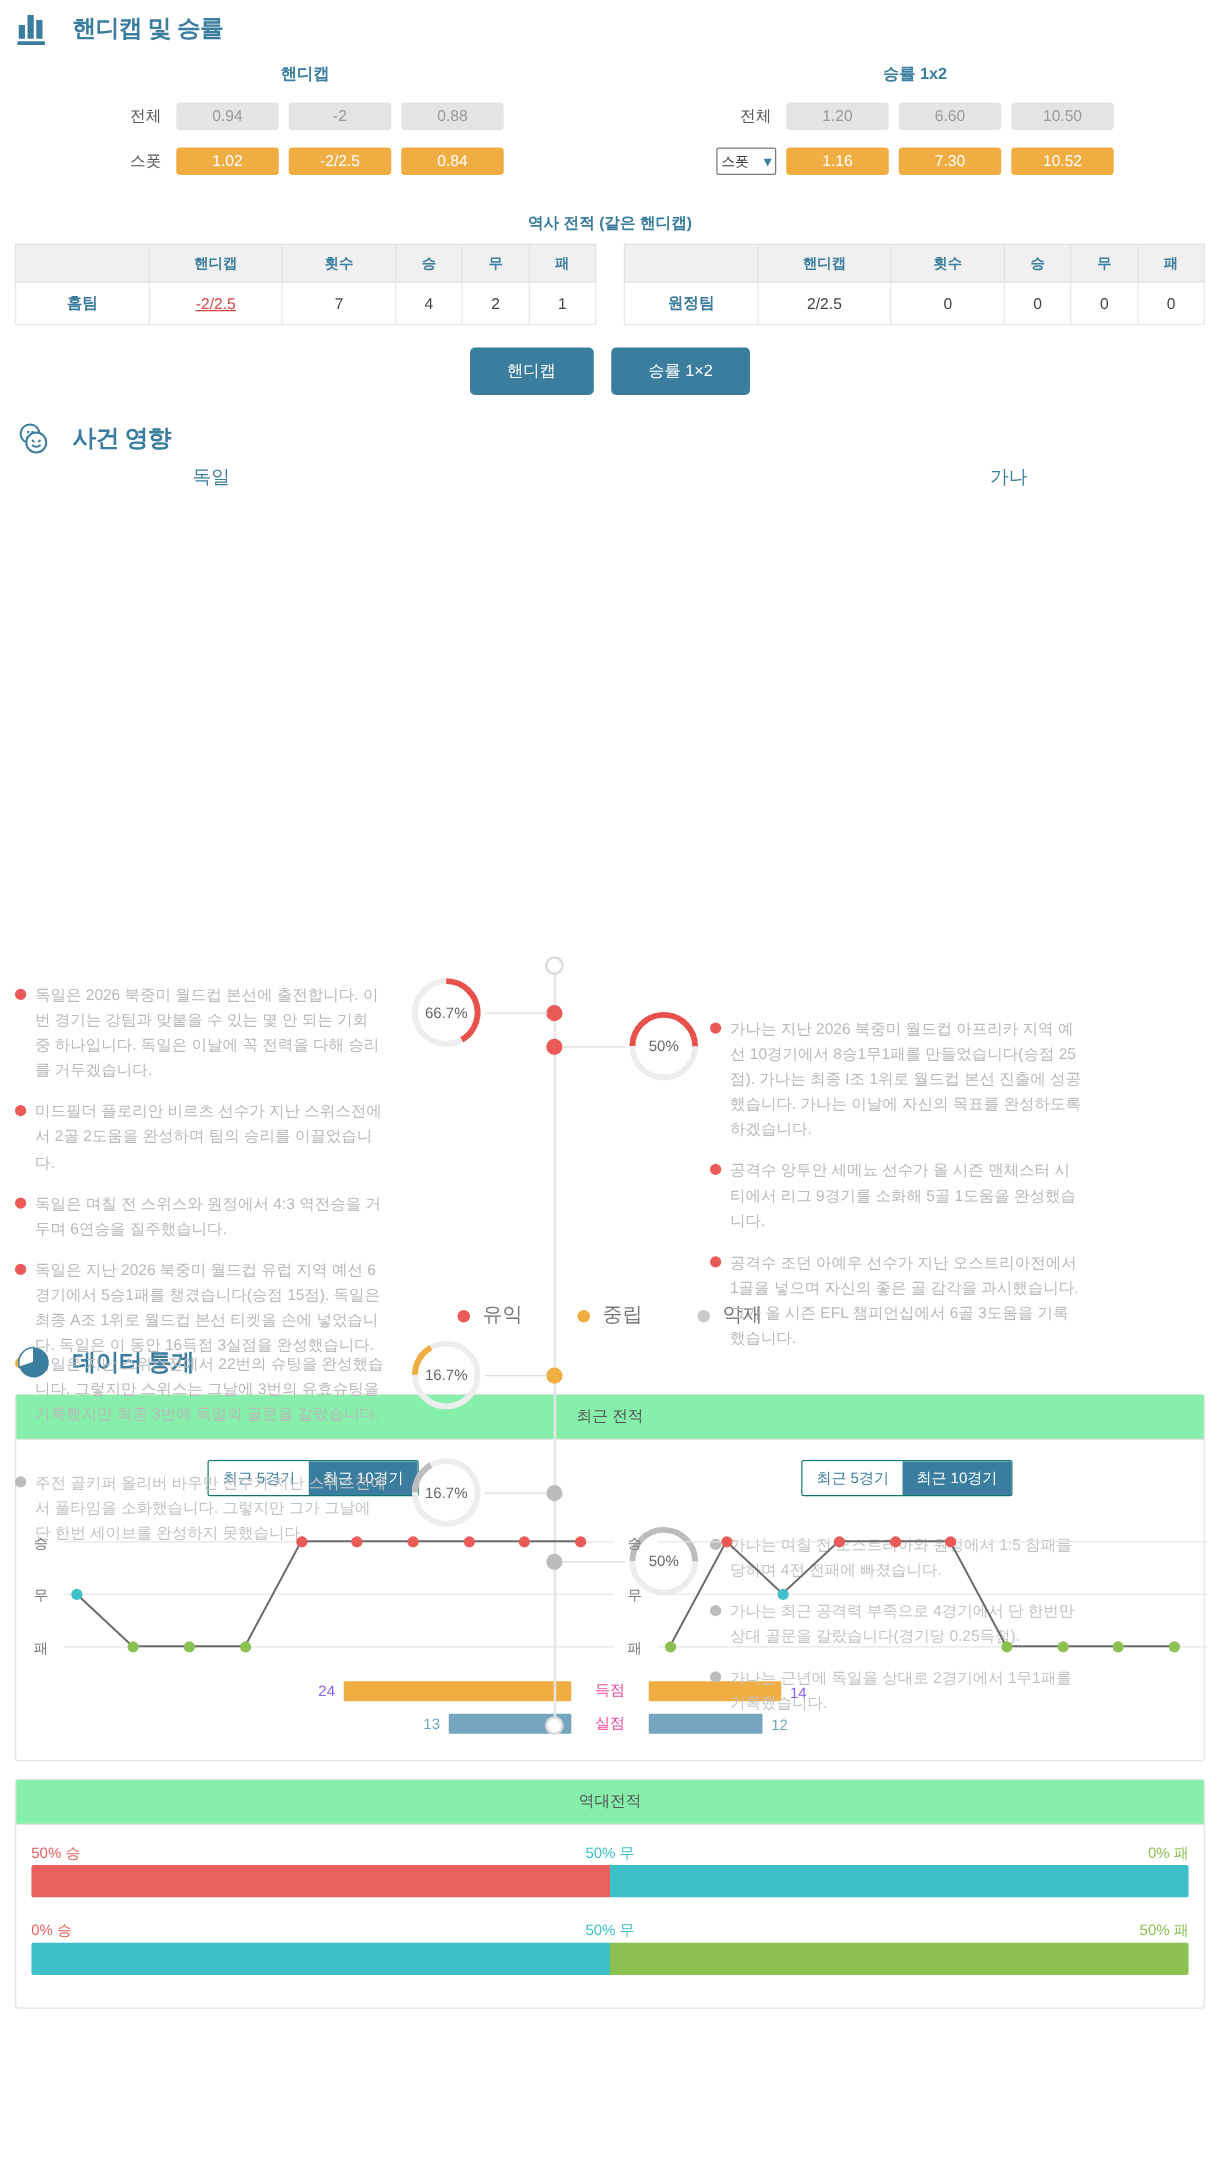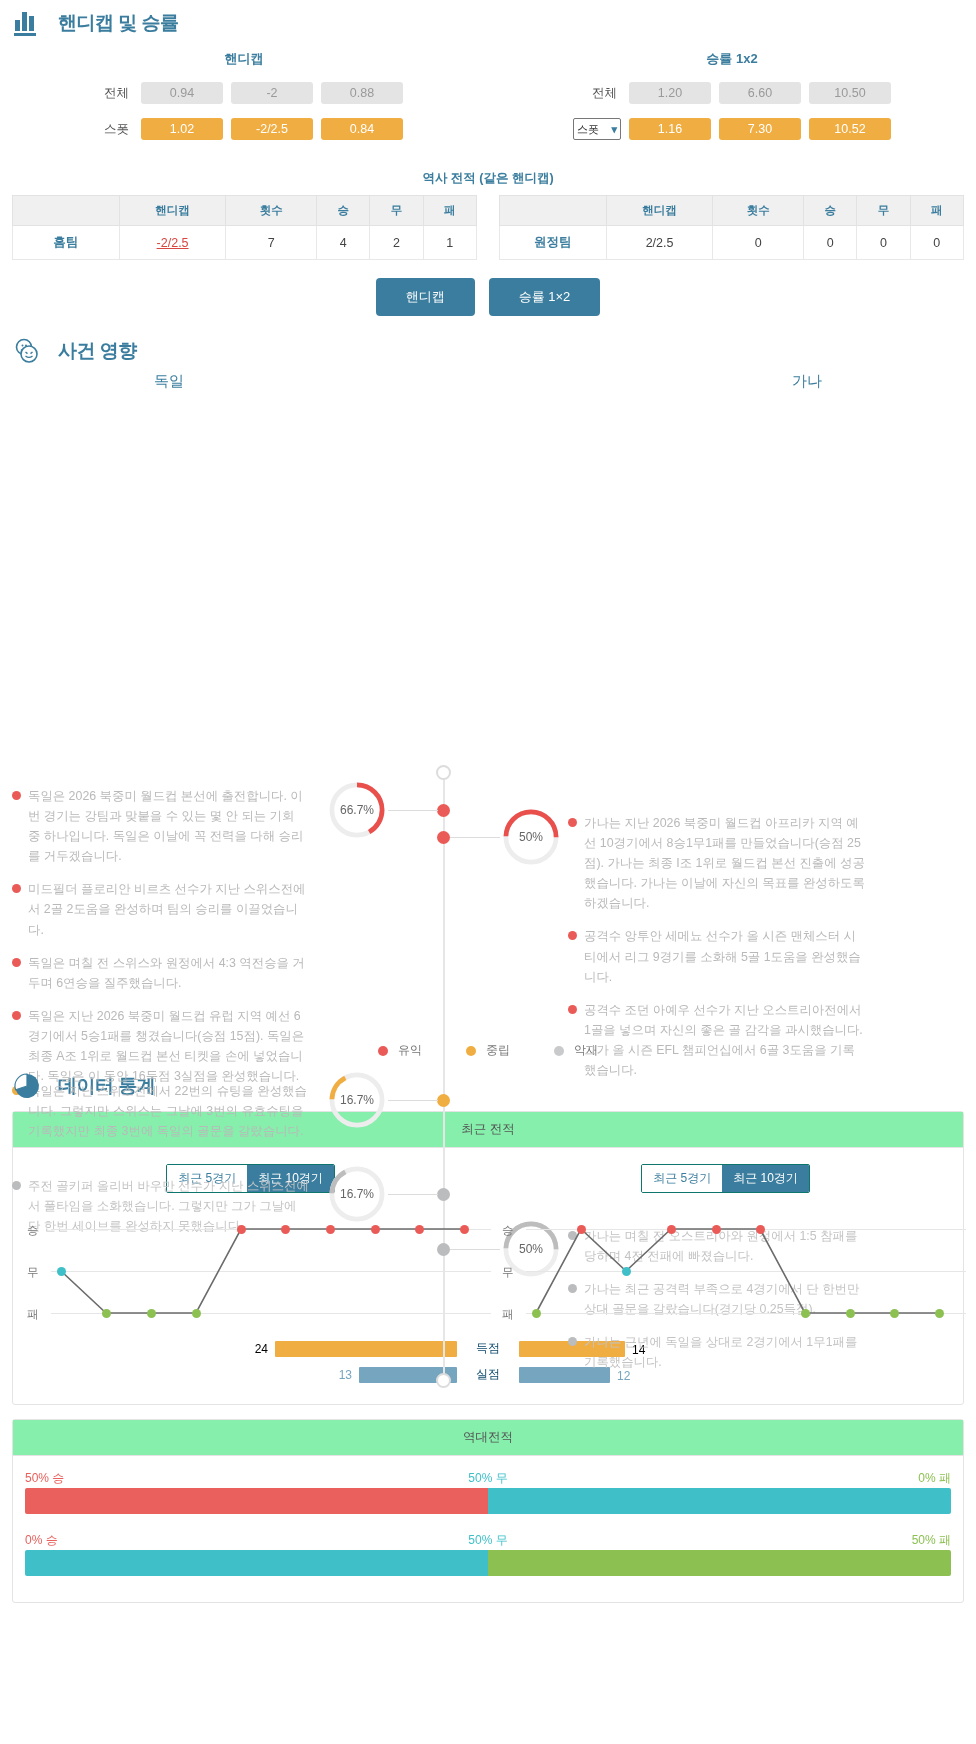--- a/index.html
+++ b/index.html
@@ -105,21 +105,21 @@
   .bl .dot { flex:0 0 9px; width:9px; height:9px; border-radius:50%; margin-top:5px; }
   .bl .tx { font-size:12.4px; line-height:1.62; }
   .red .dot { background:#ea5b57; } .red .tx { color:#b9b9b9; }
   .amber .dot { background:#f0ad42; } .amber .tx { color:#b9b9b9; }
   .gray .dot { background:#bbbcbd; } .gray .tx { color:#c3c3c3; }
 
   .bl.left { text-align:left; }
   .bl.right { text-align:left; }
 
   .ev-legend { display:flex; justify-content:center; gap:44px; padding:6px 0 4px 0; }
-  .ev-legend .item { display:flex; align-items:center; gap:10px; font-size:12px; color:#777; }
+  .ev-legend .item { display:flex; align-items:center; gap:10px; font-size:16px; color:#777; }
   .ev-legend .sw { width:10px; height:10px; border-radius:50%; }
 
   
   .card { margin:8px 12px 14px 12px; border:1px solid #e4e4e4; border-radius:3px; background:#fff; }
   .card-head {
     background:#86efac; text-align:center; font-size:12.5px; color:#555;
     padding:9px 0; border-bottom:1px solid #e4e4e4;
   }
   .card-body { padding:16px 0 12px 0; }
 
@@ -134,25 +134,25 @@
   .chart-half { flex:1 1 50%; position:relative; height:115px; }
   .axis-lbl { position:absolute; left:14px; font-size:11.5px; color:#777; }
   .gline { position:absolute; height:1px; background:#e6e6e6; }
   .pt { position:absolute; width:9px; height:9px; border-radius:50%; margin-left:-4.5px; margin-top:-4.5px; }
   .pt.w { background:#ea5b57; } .pt.d { background:#3fc0c9; } .pt.l { background:#8cc152; }
 
   .bars { margin-top:10px; }
   .bar-row { display:flex; align-items:center; justify-content:center; margin-bottom:9px; font-size:12px; }
   .bar-row .lv { width:360px; display:flex; align-items:center; justify-content:flex-end; gap:7px; }
   .bar-row .rv { width:360px; display:flex; align-items:flex-end; gap:7px; }
-  .bar-row .mid { width:62px; text-align:center; color:#0c4a6e; font-size:12px; }
+  .bar-row .mid { width:62px; text-align:center; color:#ec4899; font-size:12px; }
   .bar { height:16px; border-radius:1px; }
   .bar.g { background:#f0ad42; }
   .bar.b { background:#76a5bf; }
-  .num.g { color:#000000; }
+  .num.g { color:#8b5cf6; }
   .num.b { color:#76a5bf; }
 
   
   .h2h { padding:14px 12px 8px 12px; }
   .h2h-row { position:relative; margin-bottom:18px; }
   .h2h-bar { display:flex; height:26px; border-radius:2px; overflow:hidden; }
   .h2h-bar .s1 { background:#e9605c; }
   .h2h-bar .s2 { background:#3fc0c9; }
   .h2h-bar .s3 { background:#8cc152; }
   .h2h-lbls { position:relative; height:16px; margin-bottom:2px; font-size:12px; }

